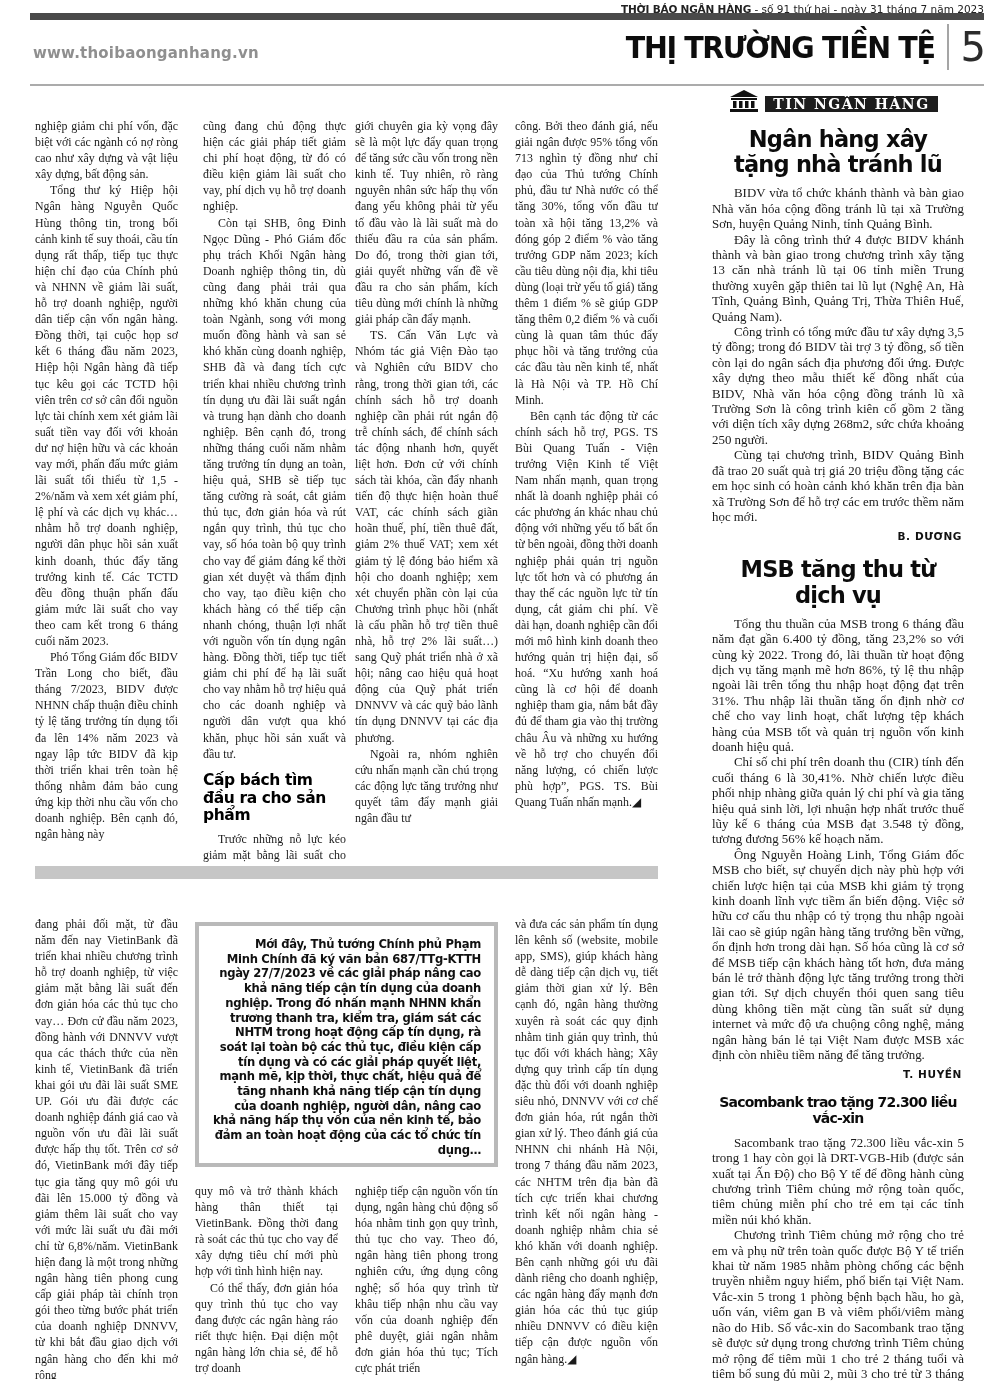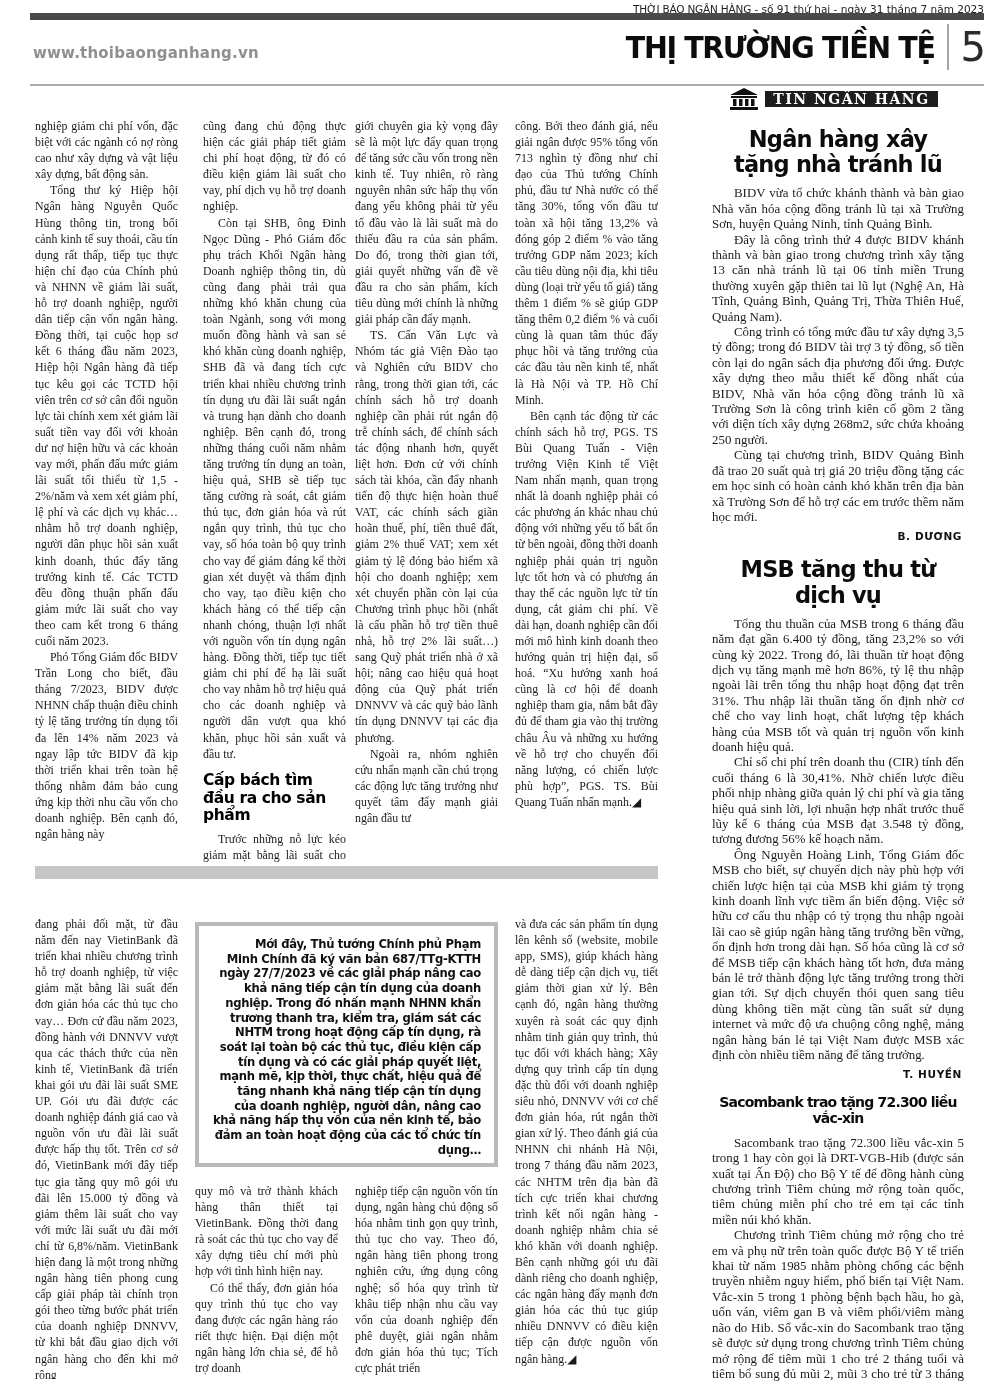--- a/index.html
+++ b/index.html
@@ -4,21 +4,21 @@
 <style>
   * { box-sizing: border-box; }
   html,body { margin:0; padding:0; background:#e8e8e8; }
   .page {
     position:relative; width:1000px; height:1381px; margin:0 auto;
     background:#ffffff; overflow:hidden;
     font-family:"Liberation Serif", serif; color:#1a1a1a;
   }
   
   .issue-line { position:absolute; top:3px; right:16px; font-family:"DejaVu Sans", sans-serif; font-size:10.5px; color:#222; white-space:nowrap; }
-  .issue-line .masthead { font-weight:normal; letter-spacing:-0.2px; }
+  .issue-line .masthead { font-weight:bold; letter-spacing:-0.2px; }
   .topbar { position:absolute; top:13px; left:30px; width:954px; height:7px; background:#4a4a4a; }
   .website { position:absolute; top:44px; left:33px; font-family:"DejaVu Sans", sans-serif; font-weight:bold; font-size:15px; color:#8f8f8f; letter-spacing:0.2px; }
   .section-head { position:absolute; top:24px; right:14px; display:flex; align-items:center; gap:12px; }
   .section-title { font-family:"DejaVu Sans", sans-serif; font-weight:bold; font-size:31px; letter-spacing:-1.5px; color:#0d0d0d; transform:scaleX(0.92); transform-origin:right center; white-space:nowrap; }
   .pageno-divider { width:2px; height:46px; background:#a5a5a5; }
   .pageno { font-family:"DejaVu Sans", sans-serif; font-size:40px; font-weight:400; color:#2b2b2b; line-height:1; }
   .header-rule { position:absolute; top:84px; left:30px; width:954px; height:2px; background:#ababab; }
 
   
   .newscol { position:absolute; width:143px; overflow:hidden; }
@@ -40,21 +40,21 @@
     border:4px solid #b9b9b9; background:#fff; padding:11px 13px; overflow:hidden;
   }
   .quote-box p {
     margin:0; font-family:"DejaVu Sans", sans-serif; font-weight:bold;
     font-size:11.6px; line-height:14.7px; letter-spacing:-0.3px;
     text-align:right; text-indent:26px; color:#111;
   }
 
   
   .sidebar { position:absolute; top:86px; left:712px; width:252px; height:1295px; overflow:hidden; }
-  .banner { display:flex; align-items:center; height:26px; margin-bottom:2px; }
+  .banner { display:flex; align-items:flex-end; height:26px; margin-bottom:2px; }
   .banner-bar { width:8px; background:#2f2f2f; margin-right:3px; }
   .banner-iconbox { width:42px; background:#fff; display:flex; align-items:center; justify-content:center; }
   .banner-strip { flex:1; background:#1d1d1d; display:flex; align-items:center; justify-content:center; }
   .banner-label { font-family:"DejaVu Serif", serif; font-weight:bold; font-size:14px; color:#fff; letter-spacing:1.5px; white-space:nowrap; }
   .banner-stripes { width:26px; background:repeating-linear-gradient(135deg,#2f2f2f 0 2.5px,#ffffff 2.5px 5.5px); }
 
   .side-title { font-family:"DejaVu Sans", sans-serif; font-weight:bold; font-size:22.5px; line-height:1.12; letter-spacing:-0.8px; text-align:center; color:#0c0c0c; margin:15px 6px 9px 6px; }
   .side-title.t-sm { font-size:14px; }
   .side-body p { margin:0; text-align:justify; text-indent:22px; font-size:12.9px; line-height:15.4px; }
   .byline { text-align:right; font-family:"DejaVu Sans", sans-serif; font-weight:bold; font-size:10.5px; letter-spacing:0.6px; color:#111; margin:5px 2px 8px 0; }

